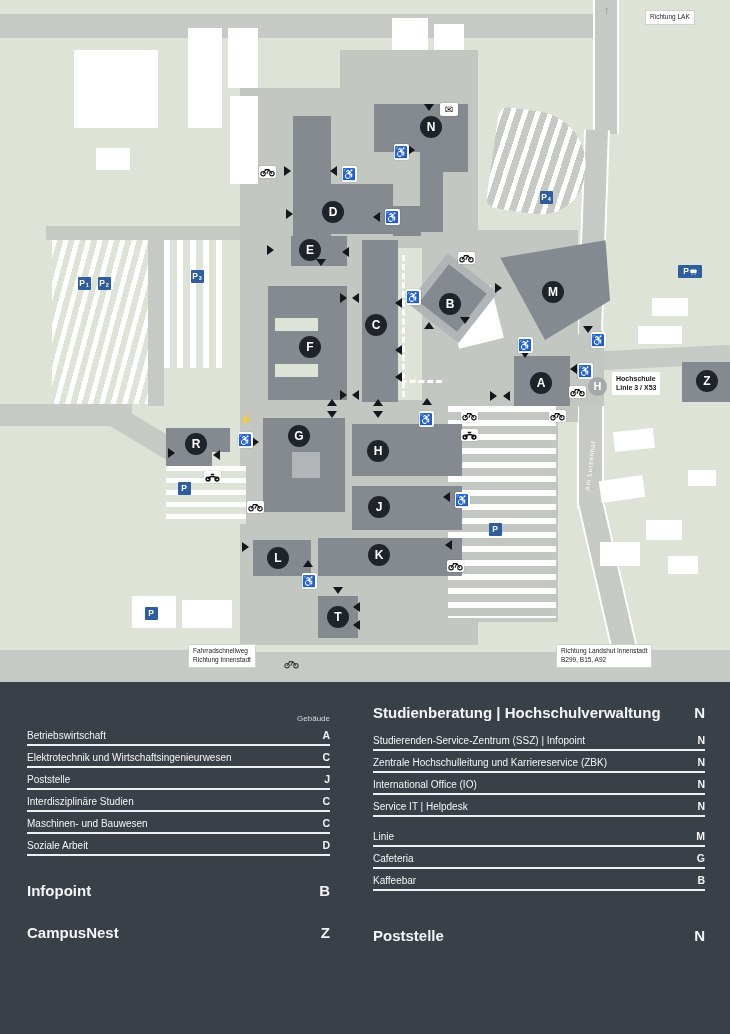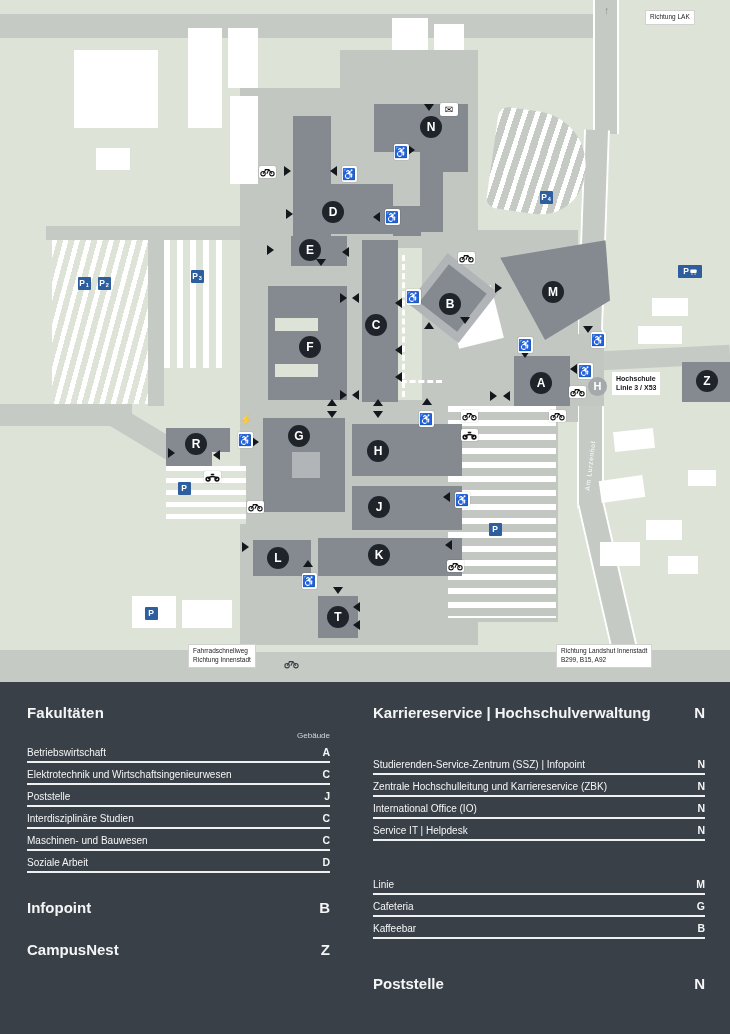--- a/index.html
+++ b/index.html
@@ -44,21 +44,21 @@
   .legend{position:absolute;left:0;top:682px;width:730px;height:352px;background:#3a4047;color:#f4f5f6}
   .col{position:absolute;top:22px}
   .col-left{left:27px;width:303px}
   .col-right{left:373px;width:332px}
   .lg{font-size:15px;font-weight:bold;letter-spacing:.2px;margin:0}
   .bigrow{display:flex;justify-content:space-between;font-size:15px;font-weight:bold}
   .unit{text-align:right;font-size:8px;color:#d6d9db;margin:10px 0 1px}
   .lrow{display:flex;justify-content:space-between;align-items:center;
         border-bottom:2px solid #eef0f1;padding:5px 0 3px;font-size:10px}
   .lrow .ltr{font-weight:bold;font-size:10.5px}
-  .mt16{margin-top:32px}.mt26{margin-top:26px}.mt25{margin-top:25px}.mt30{margin-top:30px}.mt36{margin-top:36px}
+  .mt16{margin-top:8px}.mt26{margin-top:26px}.mt25{margin-top:25px}.mt30{margin-top:30px}.mt36{margin-top:36px}
 </style>
 </head>
 <body>
 
 <div class="stage">
 
   <div class="map">
 
     <div class="road" style="left:0;top:14px;width:612px;height:24px"></div>
     <div class="road edge" style="left:593px;top:0;width:26px;height:134px"></div>
@@ -310,21 +310,20 @@
         <div class="mlabel" style="left:556px;top:644px">Richtung Landshut Innenstadt<br>B299, B15, A92</div>
         <div class="busstop" style="left:588px;top:377px">H</div>
         <div class="buslabel" style="left:612px;top:372px">Hochschule<br>Linie 3 / X53</div>
         <div class="street">Am Lurzenhof</div>
         <div class="north">↑</div>
       </div>
   </div>
 
   <div class="legend">
     <div class="col col-left">
-      <h1 class="lg">Fakultäten</h1>
       <div class="unit">Gebäude</div>
       <div id="rows-left">
           <div class="lrow">
             <span class="lbl">Betriebswirtschaft</span>
             <span class="ltr">A</span>
           </div>
           <div class="lrow">
             <span class="lbl">Elektrotechnik und Wirtschaftsingenieurwesen</span>
             <span class="ltr">C</span>
           </div>
@@ -349,21 +348,21 @@
         <span>Infopoint</span>
         <span>B</span>
       </div>
       <div class="bigrow mt25">
         <span>CampusNest</span>
         <span>Z</span>
       </div>
     </div>
     <div class="col col-right">
       <div class="bigrow">
-        <span>Karriereservice | Hochschulverwaltung</span>
+        <span>Studienberatung | Hochschulverwaltung</span>
         <span>N</span>
       </div>
       <div id="rows-right1" class="mt16">
           <div class="lrow">
             <span class="lbl">Studierenden-Service-Zentrum (SSZ) | Infopoint</span>
             <span class="ltr">N</span>
           </div>
           <div class="lrow">
             <span class="lbl">Zentrale Hochschulleitung und Karriereservice (ZBK)</span>
             <span class="ltr">N</span>

